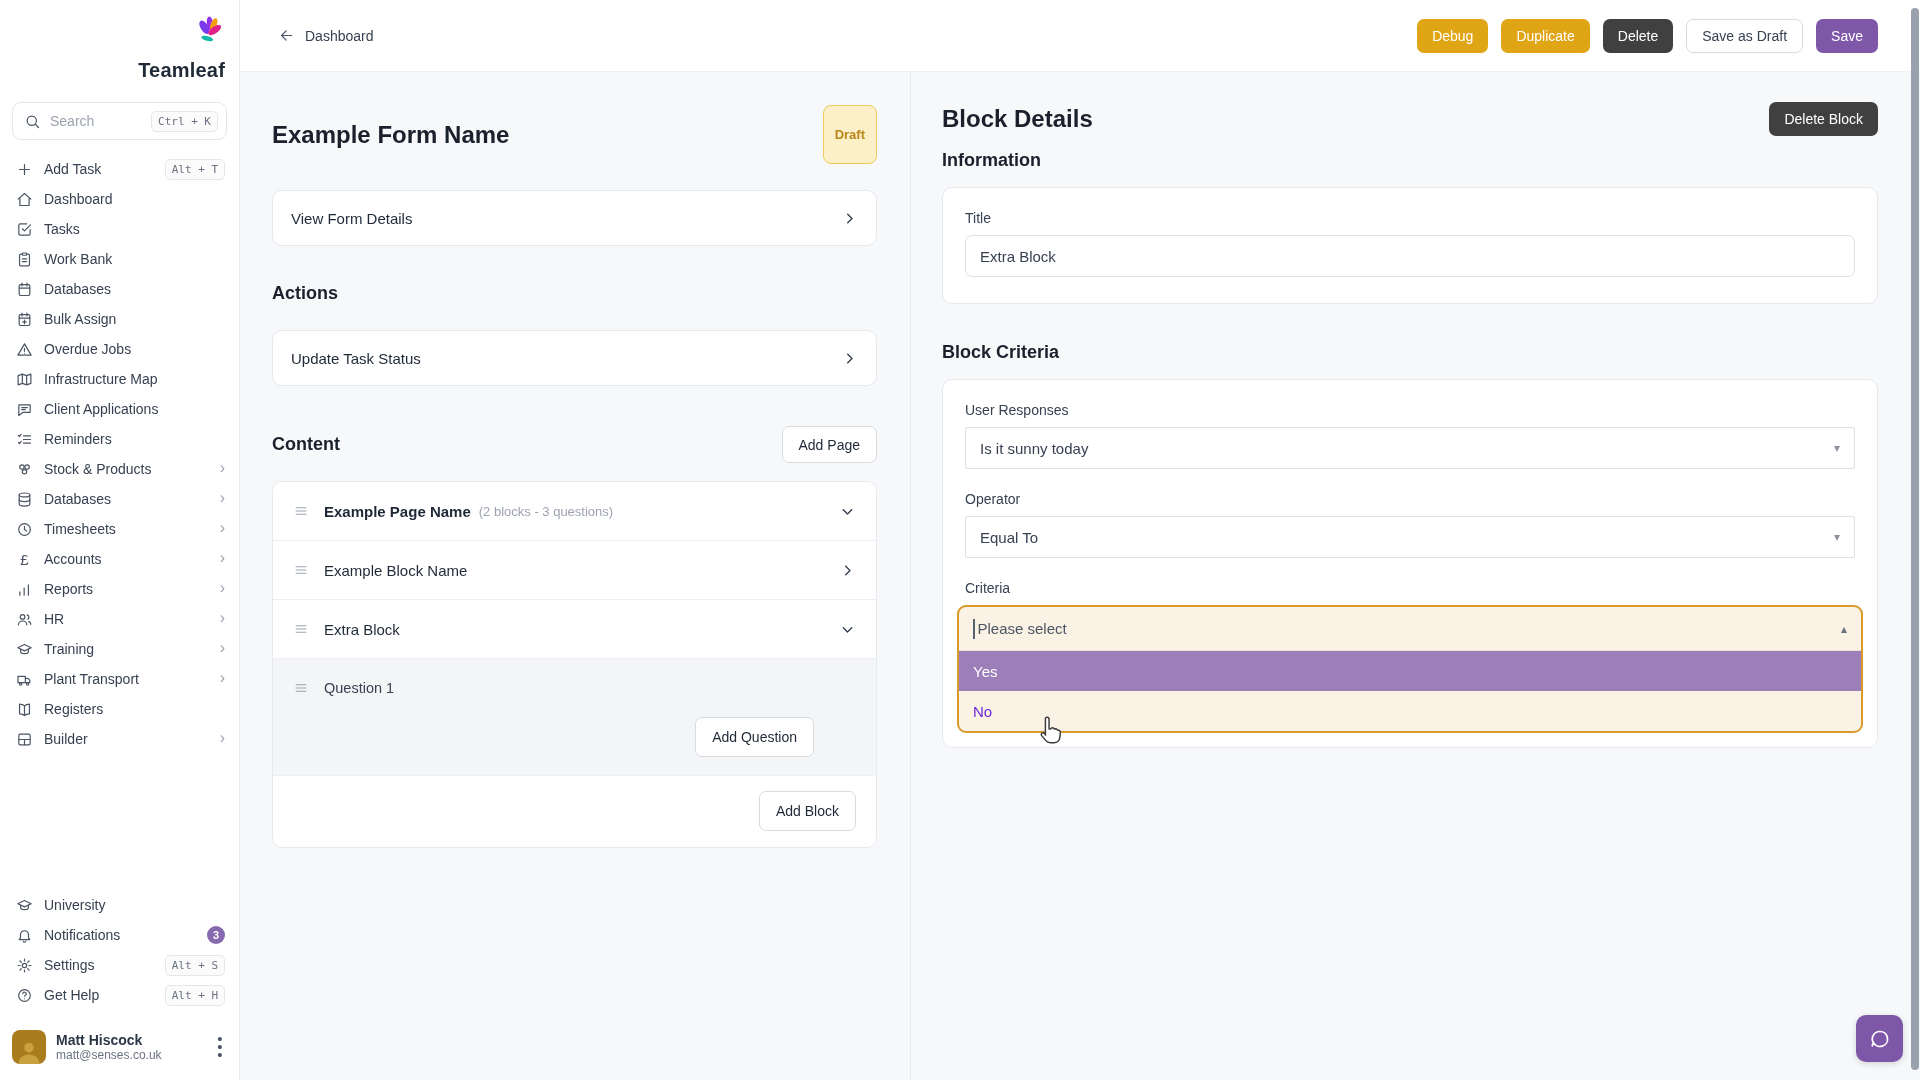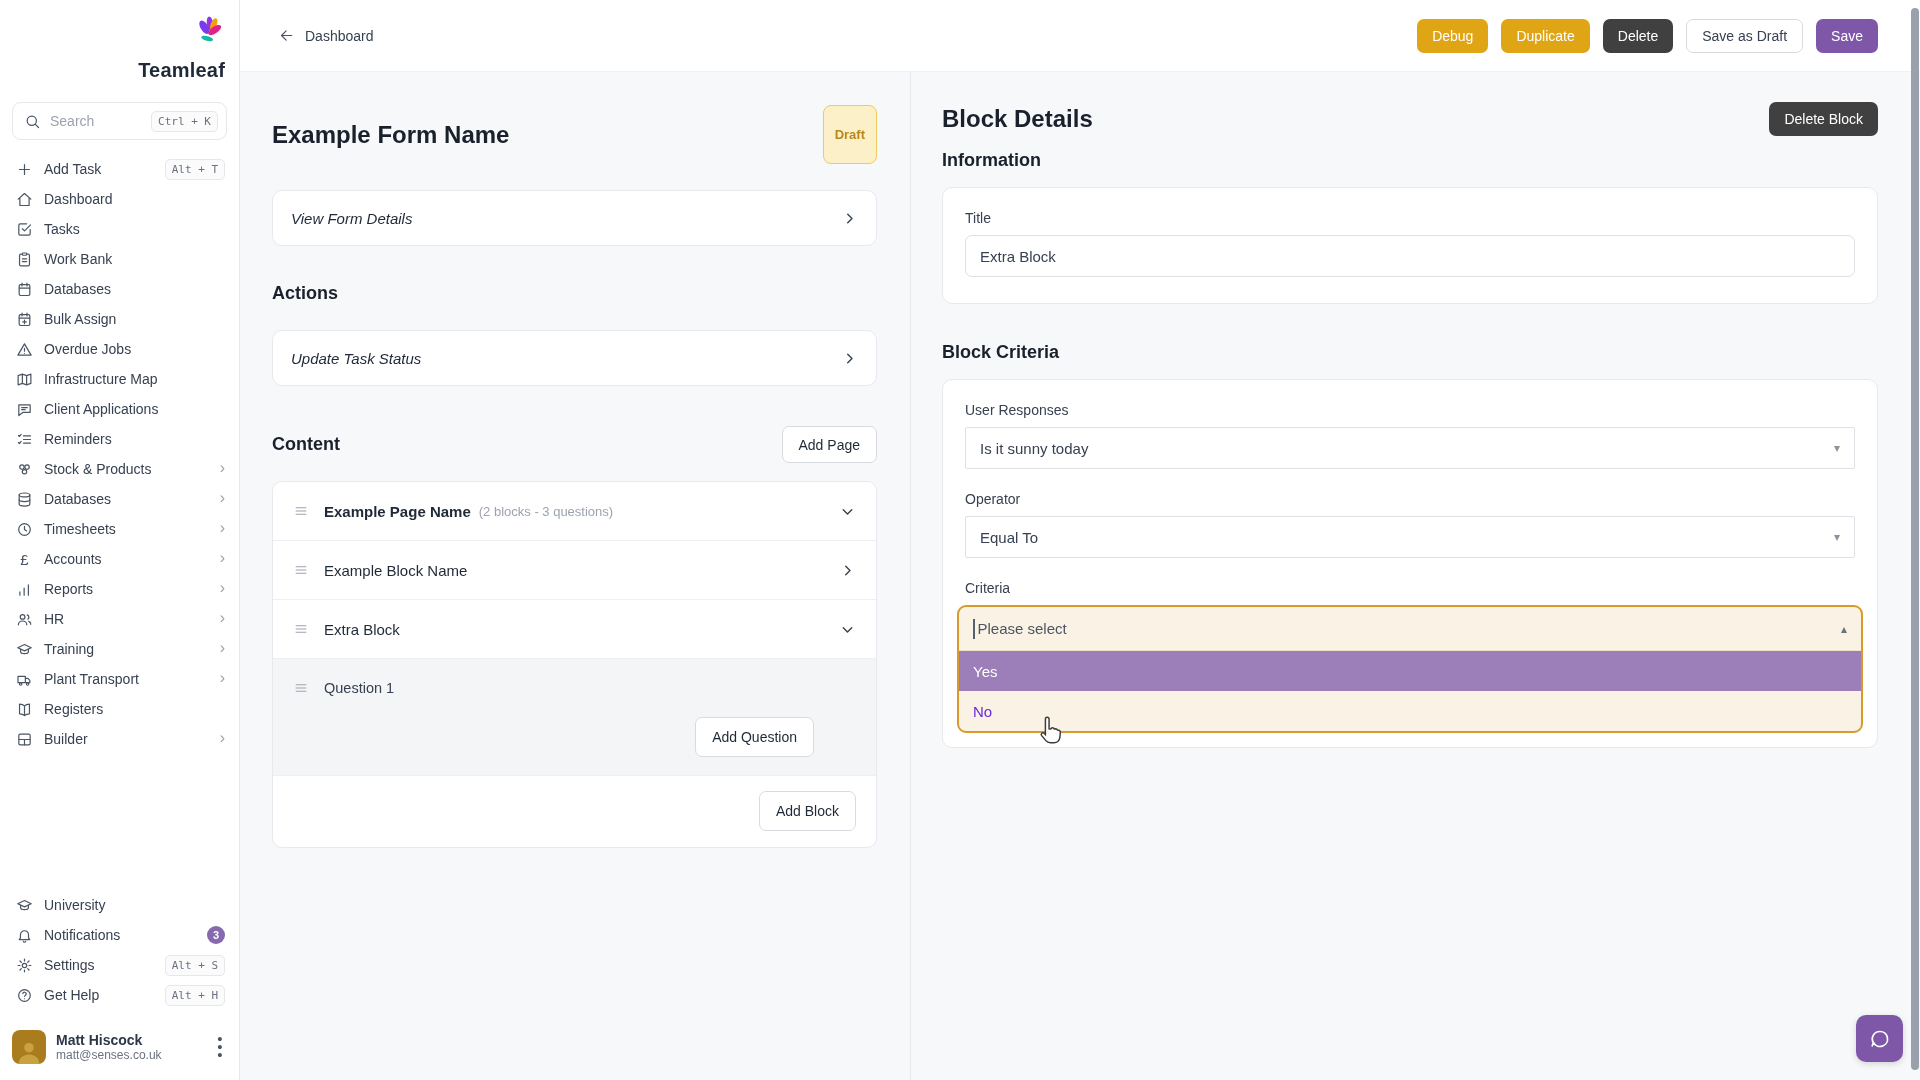--- a/index.html
+++ b/index.html
@@ -45,21 +45,21 @@
   .left-col { width:605px; min-width:605px; padding-top:33px; }
   .v-divider { width:1px; background:#E7E9EE; margin:0 31px 0 33px; }
   .right-col { flex:1; padding-top:30px; }
 
   .h1 { font-size:24px; font-weight:700; color:#1A202C; }
   .h2 { font-size:18px; font-weight:700; color:#1A202C; }
   .title-row { display:flex; align-items:center; justify-content:space-between; }
   .draft-badge { background:#FCF0C8; border:1px solid #EFCB5F; color:#B9881B; font-size:13px; font-weight:600; border-radius:8px; padding:21px 11px; }
 
   .card { background:#fff; border:1px solid #E7E9EE; border-radius:10px; }
-  .row-card { margin-top:26px; height:56px; display:flex; align-items:center; padding:0 18px; font-size:15px; font-weight:500; color:#1F2937; cursor:pointer;font-style:italic; }
+  .row-card { margin-top:26px; height:56px; display:flex; align-items:center; padding:0 18px; font-size:15px; font-weight:500; color:#1F2937; cursor:pointer; }
   .row-card .chev-r { margin-left:auto; }
   .sec-heading { margin-top:37px; }
   .content-head { margin-top:40px; display:flex; align-items:center; justify-content:space-between; }
   .btn-outline { background:#fff; border:1px solid #D7DBE0; border-radius:7px; height:37px; padding:0 16px; font-size:14px; font-weight:500; color:#1F2937; cursor:pointer; font-family:inherit; }
 
   .tree-card { margin-top:18px; background:#fff; border:1px solid #E7E9EE; border-radius:10px; overflow:hidden; }
   .tree-row { height:59px; display:flex; align-items:center; padding:0 20px; border-bottom:1px solid #EDEFF2; background:#fff; }
   .handle { width:16px; height:16px; stroke:#9CA3AF; stroke-width:1.6; margin-right:15px; flex:none; cursor:grab; }
   .tree-label { font-size:15px; font-weight:500; color:#1F2937; }
   .tree-label.bold { font-weight:700; }

